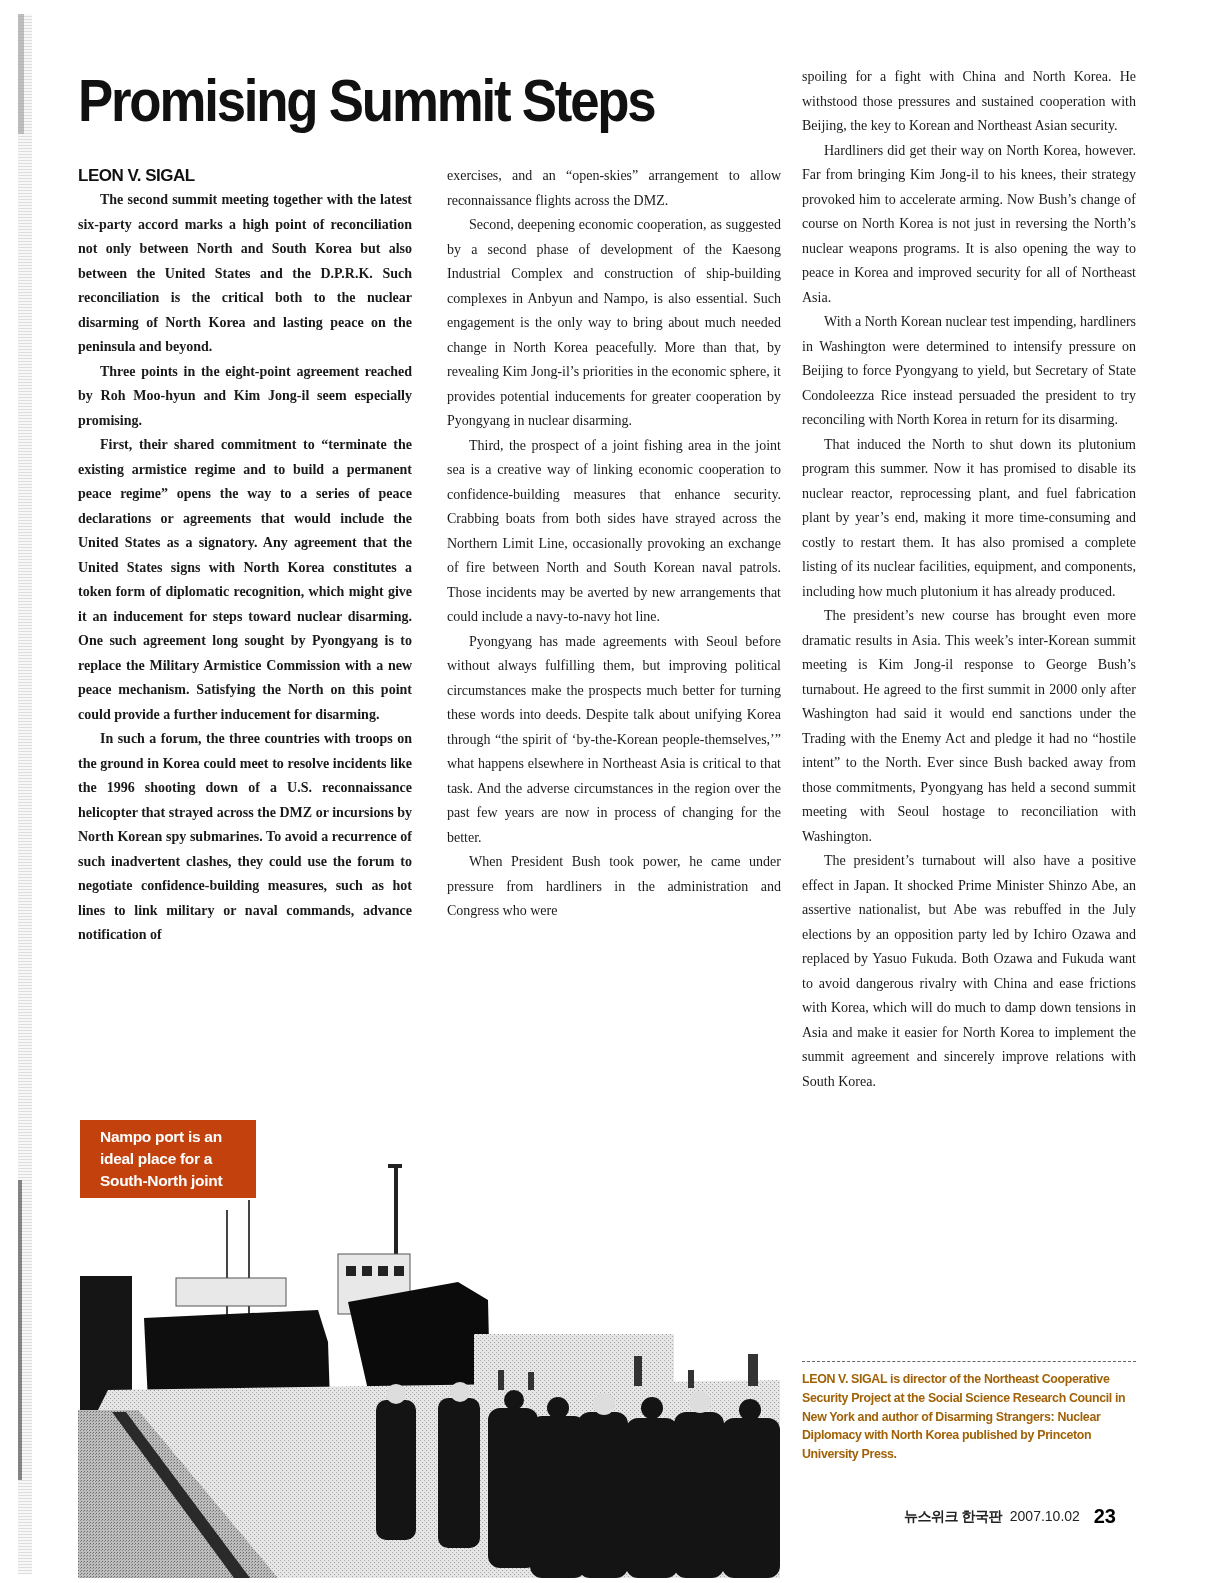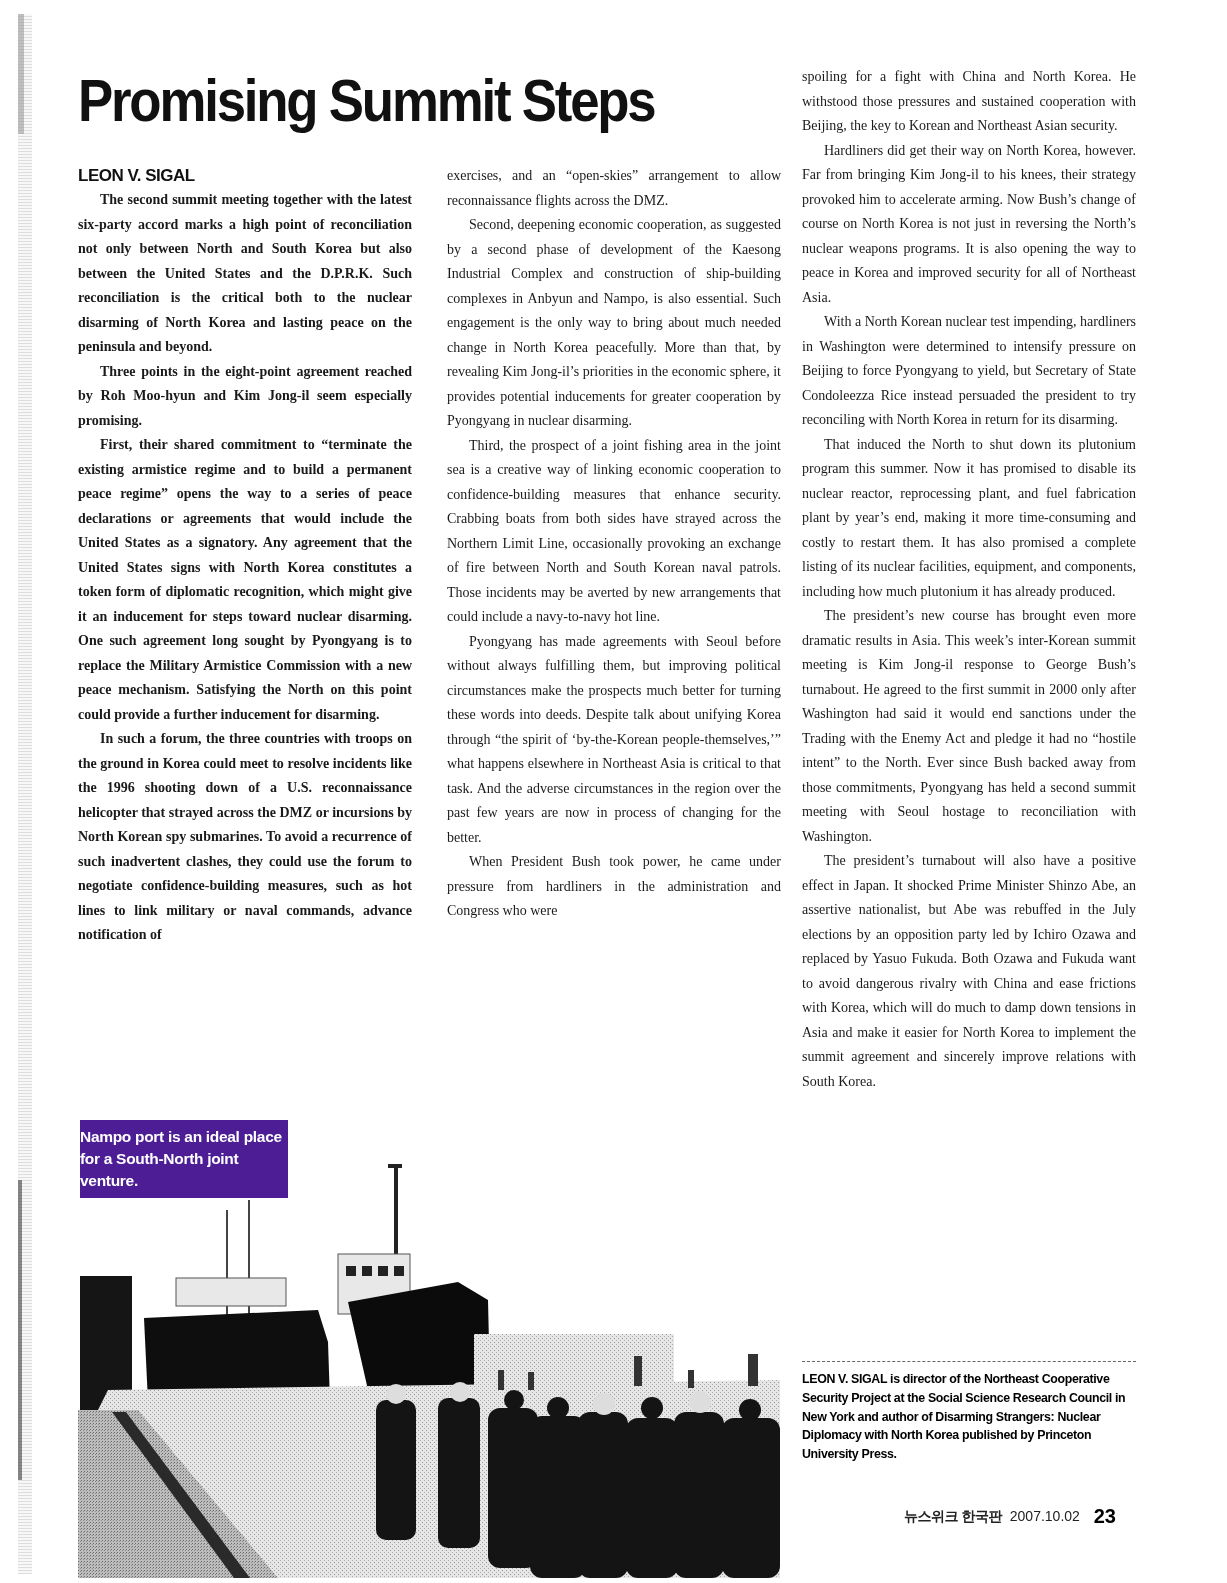--- a/index.html
+++ b/index.html
@@ -32,35 +32,35 @@
     .col {
       position: absolute; font-family: "Liberation Serif", serif; font-size: 14px;
       line-height: 24.5px; text-align: justify; color: #1a1a1a;
     }
     .col p { margin: 0; text-indent: 22px; }
     .col p.cont { text-indent: 0; }
     .col1 { left: 78px; top: 188px; width: 334px; font-weight: bold; }
     .col2 { left: 439px; top: 164px; width: 334px; margin-left: 8px; }
     .col3 { left: 802px; top: 65px; width: 334px; }
     .caption {
-      position: absolute; left: 80px; top: 1120px; width: 208px; height: 78px;
-      background: #4c1d95; color: #fff; box-sizing: border-box; padding: 6px 0;
+      position: absolute; left: 80px; top: 1120px; width: 176px; height: 78px;
+      background: #c2410c; color: #fff; box-sizing: border-box; padding: 6px 20px;
       font-family: "Liberation Sans", sans-serif; font-weight: bold; font-size: 15.5px; line-height: 22px;
       letter-spacing: -0.3px; z-index: 3;
     }
     .photo {
       position: absolute; left: 78px; top: 1150px; width: 702px; height: 428px; z-index: 1;
     }
     .bio-rule {
       position: absolute; left: 802px; top: 1361px; width: 334px; border-top: 1px dashed #666;
     }
     .bio {
       position: absolute; left: 802px; top: 1370px; width: 334px;
       font-family: "Liberation Sans", sans-serif; font-weight: bold; font-size: 12.4px; line-height: 18.8px;
-      letter-spacing: -0.35px; color: #000000;
+      letter-spacing: -0.35px; color: #a16207;
     }
     .footer {
       position: absolute; left: 904px; top: 1505px; white-space: nowrap;
       font-family: "Liberation Sans", sans-serif; font-size: 14px; color: #222;
     }
     .footer .mag { font-weight: bold; letter-spacing: -0.5px; }
     .footer .date { margin-left: 4px; }
     .footer .page { font-weight: bold; font-size: 20px; margin-left: 10px; vertical-align: -2px; color: #000; }
   </style>
 </head>

